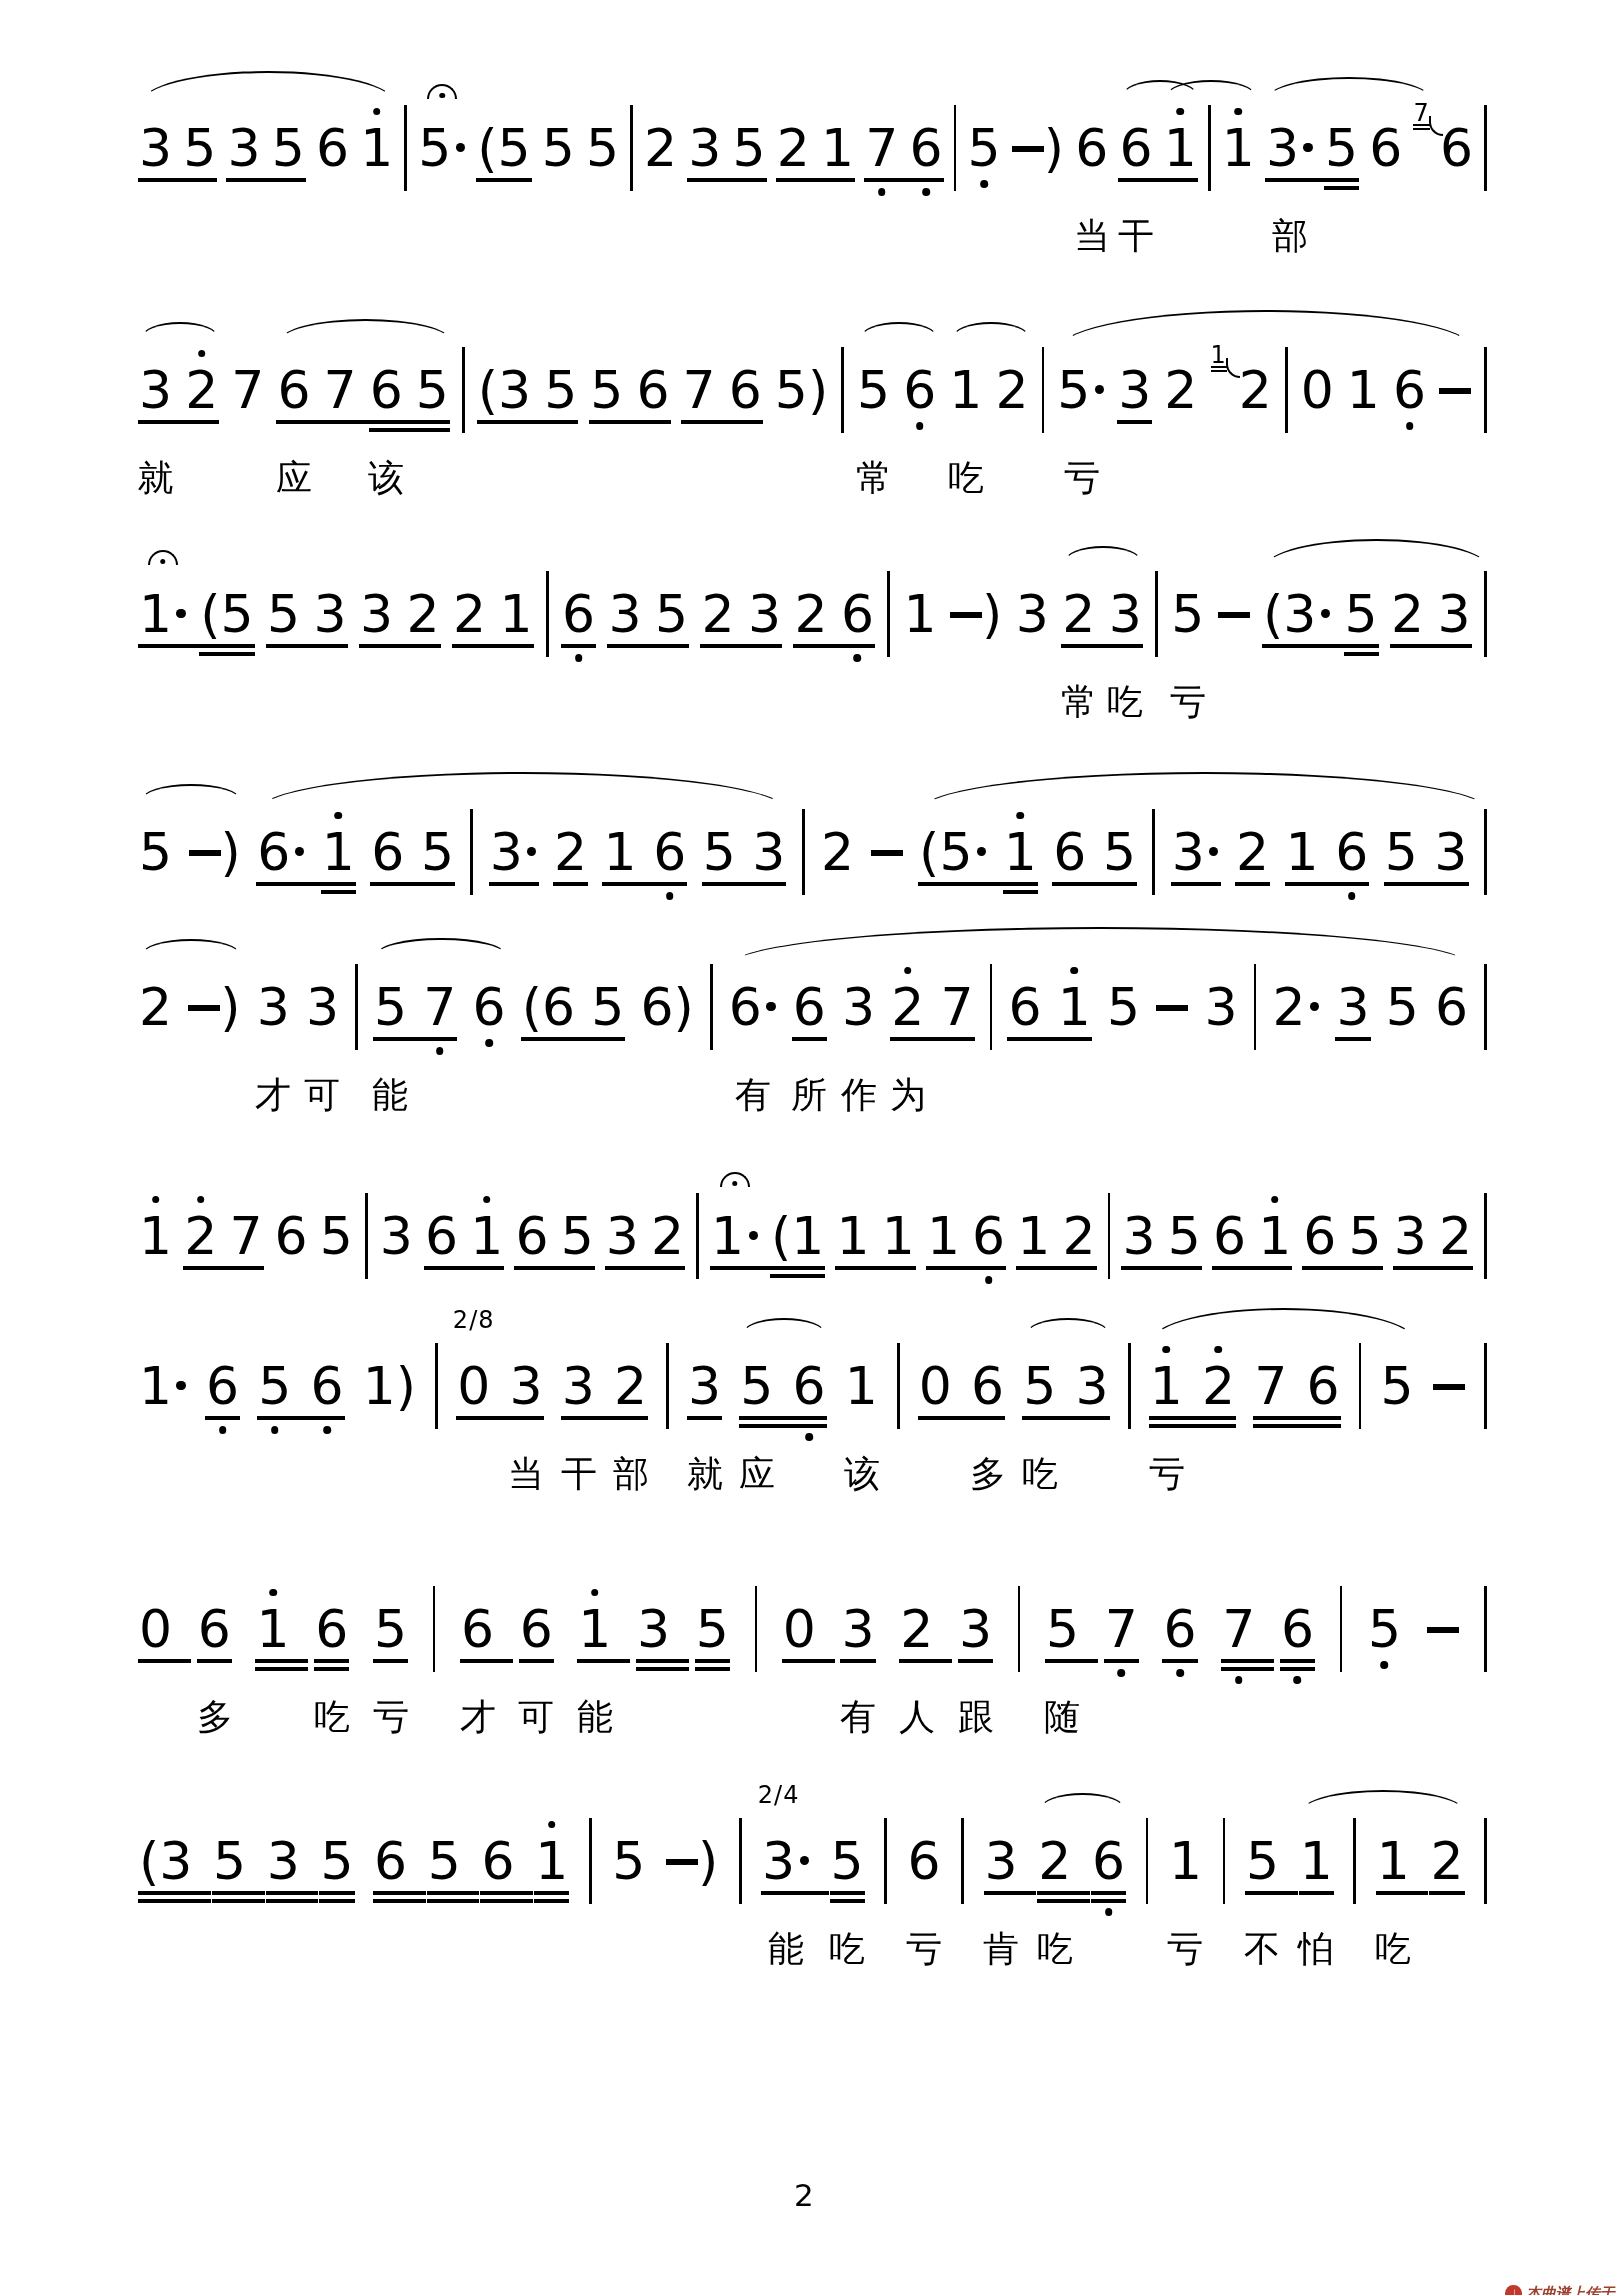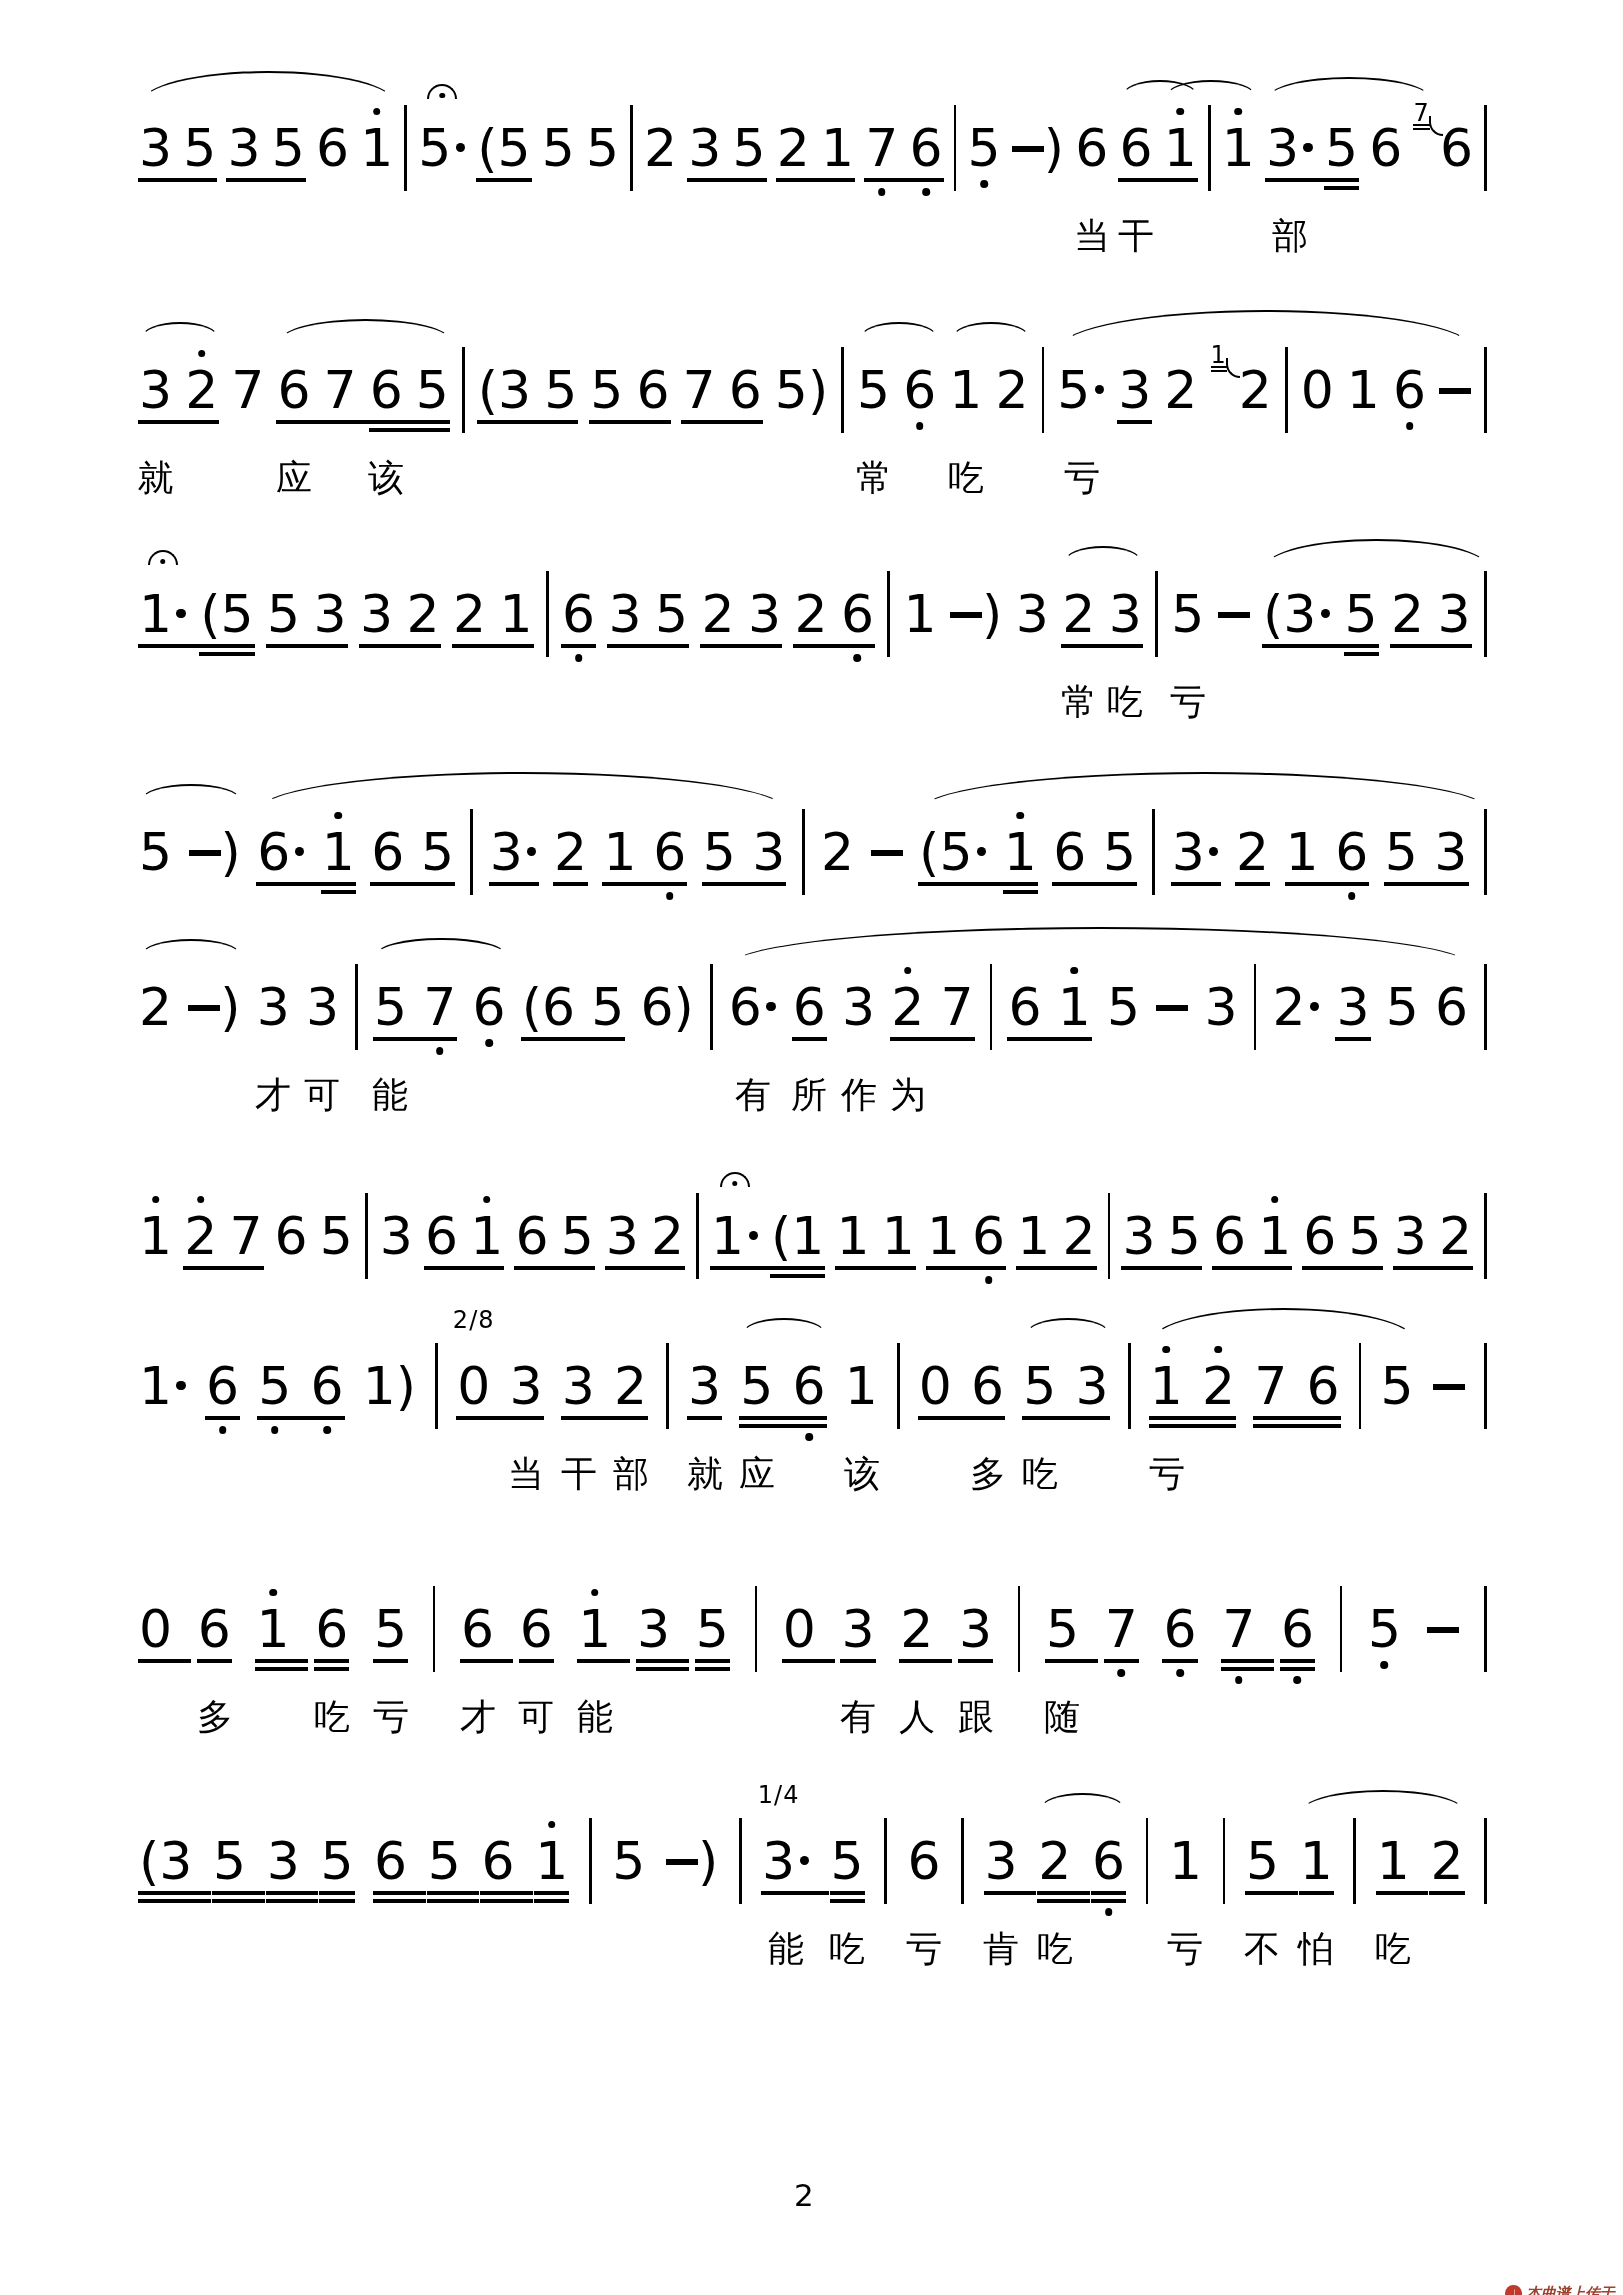--- a/index.html
+++ b/index.html
@@ -387,21 +387,21 @@
         <div class="tok">3<div class="ul r1 join"></div><div class="ul r2 join"></div></div>
         <div class="tok">5<div class="ul r1"></div><div class="ul r2"></div></div>
         <div class="tok">6<div class="ul r1 join"></div><div class="ul r2 join"></div></div>
         <div class="tok">5<div class="ul r1 join"></div><div class="ul r2 join"></div></div>
         <div class="tok">6<div class="ul r1 join"></div><div class="ul r2 join"></div></div>
         <div class="tok">1<div class="ul r1"></div><div class="ul r2"></div><div class="dot hd"></div></div>
         <div class="barline"></div>
         <div class="tok">5</div>
         <div class="tok"><span class="dashbar"></span>)</div>
         <div class="barline"></div>
-        <div class="tok">3<span class="mdot"></span><div class="ul r1 join"></div><div class="meter">1/4</div></div>
+        <div class="tok">3<span class="mdot"></span><div class="ul r1 join"></div><div class="meter">2/4</div></div>
         <div class="tok">5<div class="ul r1"></div><div class="ul r2"></div></div>
         <div class="barline"></div>
         <div class="tok">6</div>
         <div class="barline"></div>
         <div class="tok">3<div class="ul r1 join"></div></div>
         <div class="tok">2<div class="ul r1 join"></div><div class="ul r2 join"></div></div>
         <div class="tok">6<div class="ul r1"></div><div class="ul r2"></div><div class="dot" style="bottom: -29.5px;"></div></div>
         <div class="barline"></div>
         <div class="tok">1</div>
         <div class="barline"></div>

